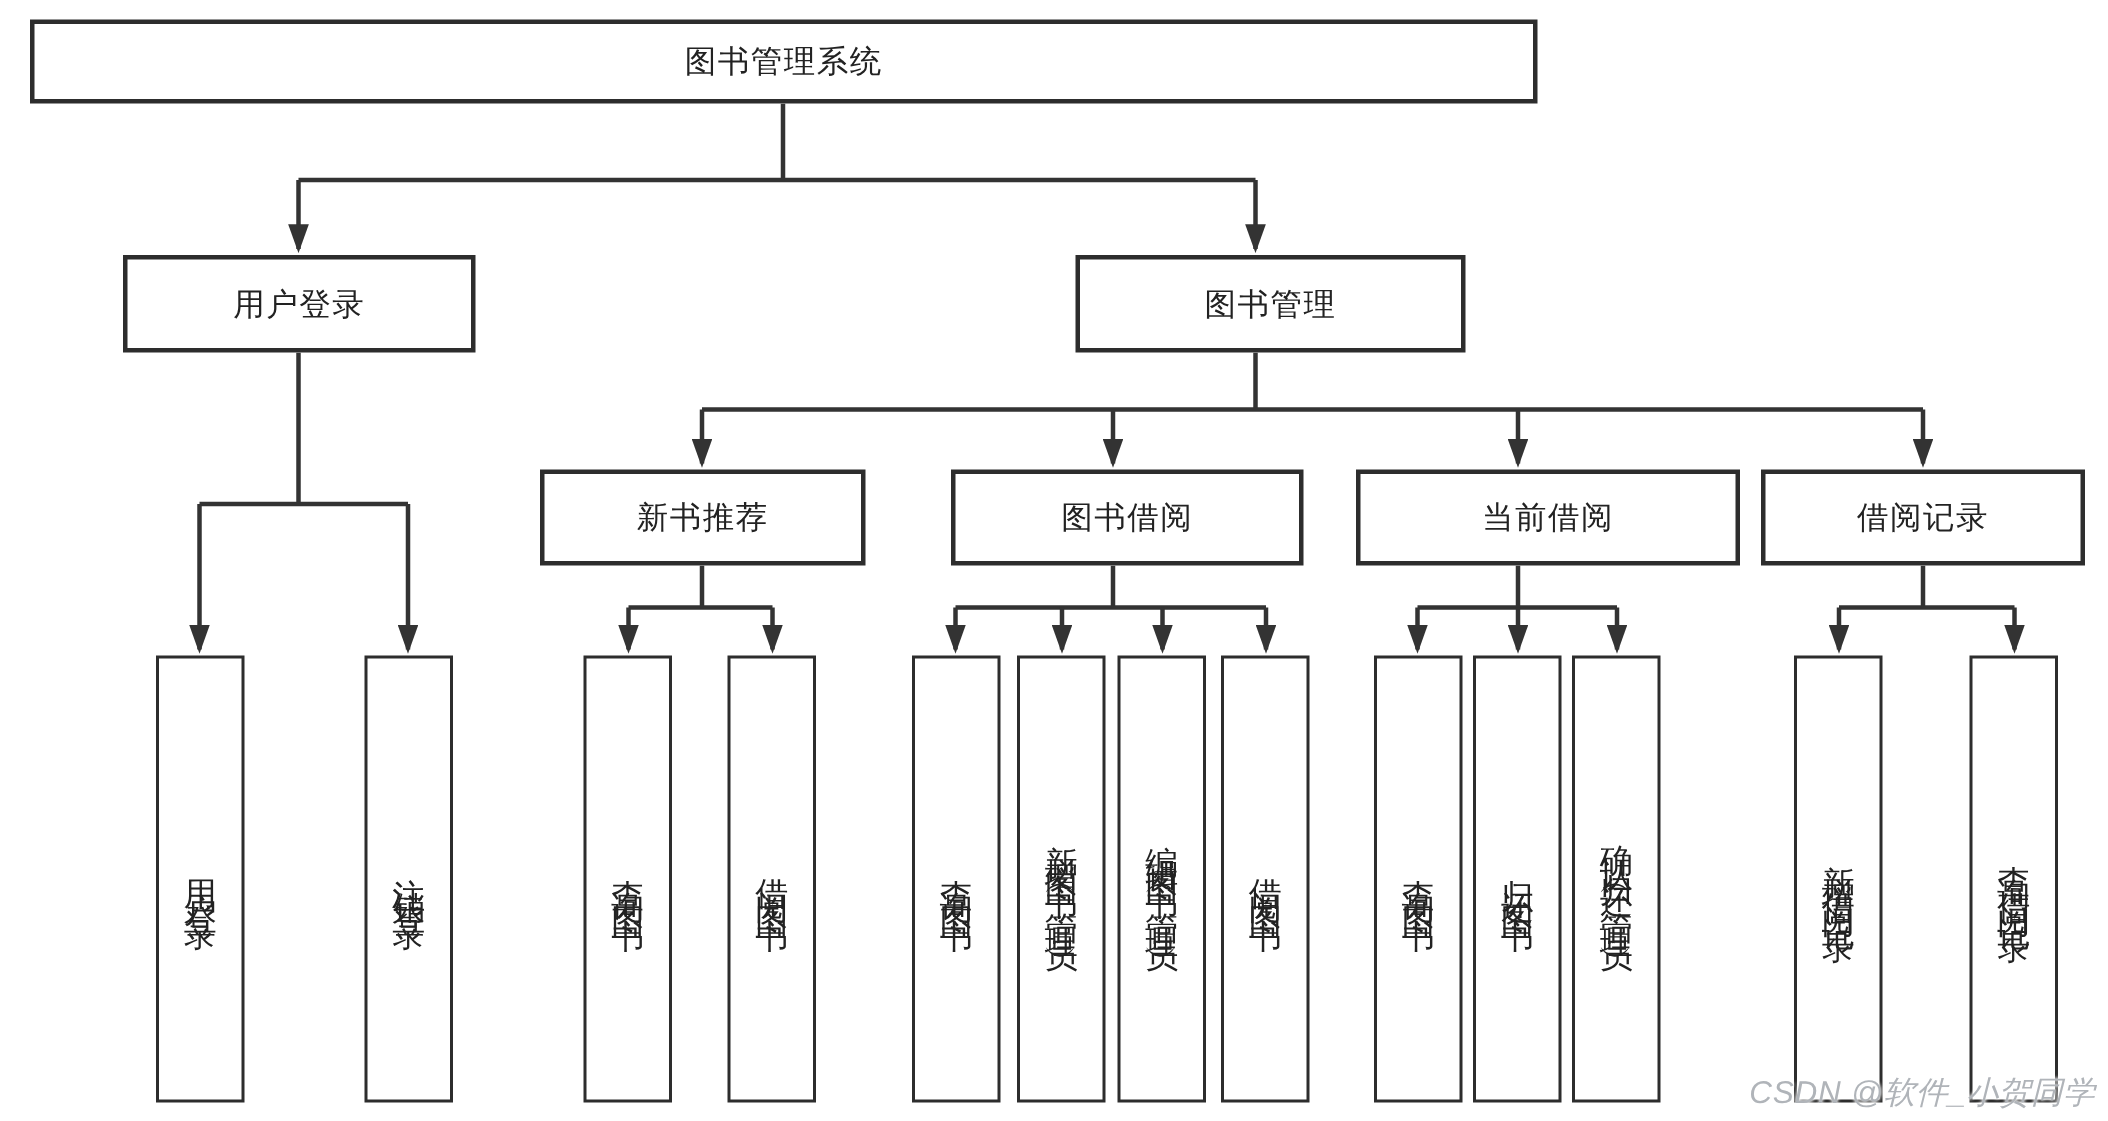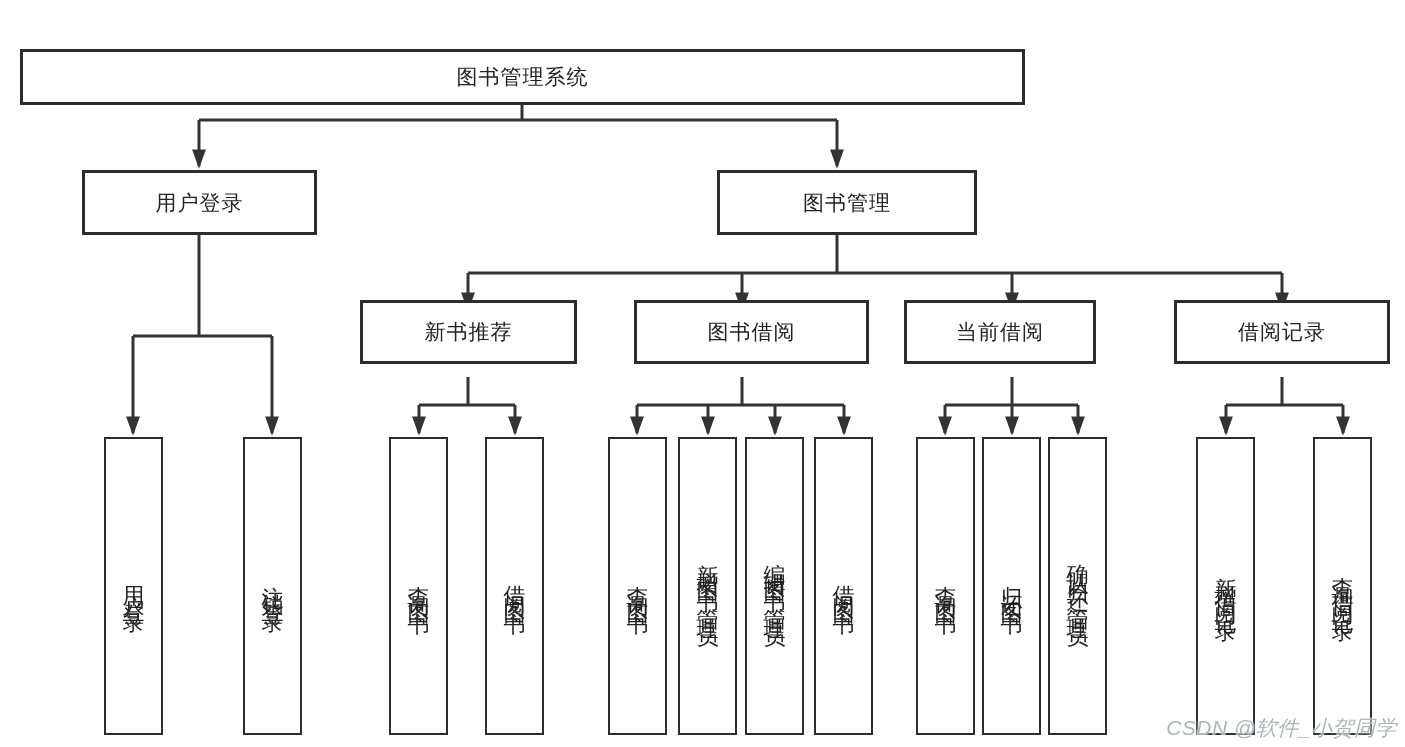--- a/index.html
+++ b/index.html
@@ -7,23 +7,23 @@
   }
   html,body{margin:0;padding:0;background:#ffffff;}
   body{font-family:"Liberation Sans","DejaVu Sans",sans-serif;color:var(--text);}
   .canvas{position:relative;width:1405px;height:747px;background:#ffffff;overflow:hidden;}
   .connector{position:absolute;left:0;top:0;width:1405px;height:747px;pointer-events:none;}
   .connector path,.connector line{stroke:var(--line);stroke-width:3;fill:none;}
   .connector marker path{fill:var(--line);stroke:none;}
   .node{position:absolute;background:#ffffff;border:3px solid var(--box-border);
         display:flex;align-items:center;justify-content:center;box-sizing:border-box;}
   .hlabel{font-size:21px;letter-spacing:1px;color:var(--text);white-space:nowrap;}
-  .root-box{left:20px;top:13px;width:1005px;height:56px;margin-top:36px;}
+  .root-box{left:20px;top:13px;width:1005px;height:56px;}
   .l2{top:170px;height:65px;}
-  .l3{top:300px;height:64px;align-items:center;}
+  .l3{top:313px;height:64px;align-items:center;}
   .leaf{top:437px;height:298px;width:59px;border-width:2.5px;}
   .leaf .vtext{writing-mode:vertical-rl;text-orientation:mixed;font-size:22px;
         letter-spacing:9px;line-height:1;color:var(--text);}
   .watermark{position:absolute;right:8px;top:714px;font-size:21px;z-index:5;
         color:var(--watermark);letter-spacing:0.5px;white-space:nowrap;
         text-shadow:0 0 2px #fff,0 0 3px #fff;font-style:italic;}
 </style>
 </head>
 <body>
 
@@ -94,21 +94,21 @@
   <div class="node l2" style="left:717px;width:260px;">
     <span class="hlabel">图书管理</span>
   </div>
 
   <div class="node l3" style="left:360px;width:217px;">
     <span class="hlabel">新书推荐</span>
   </div>
   <div class="node l3" style="left:634px;width:235px;">
     <span class="hlabel">图书借阅</span>
   </div>
-  <div class="node l3" style="left:904px;width:192px;">
+  <div class="node l3" style="left:904px;width:256px;">
     <span class="hlabel">当前借阅</span>
   </div>
   <div class="node l3" style="left:1174px;width:216px;">
     <span class="hlabel">借阅记录</span>
   </div>
 
   <div class="node leaf" style="left:104px;">
     <span class="vtext">用户登录</span>
   </div>
   <div class="node leaf" style="left:243px;">

